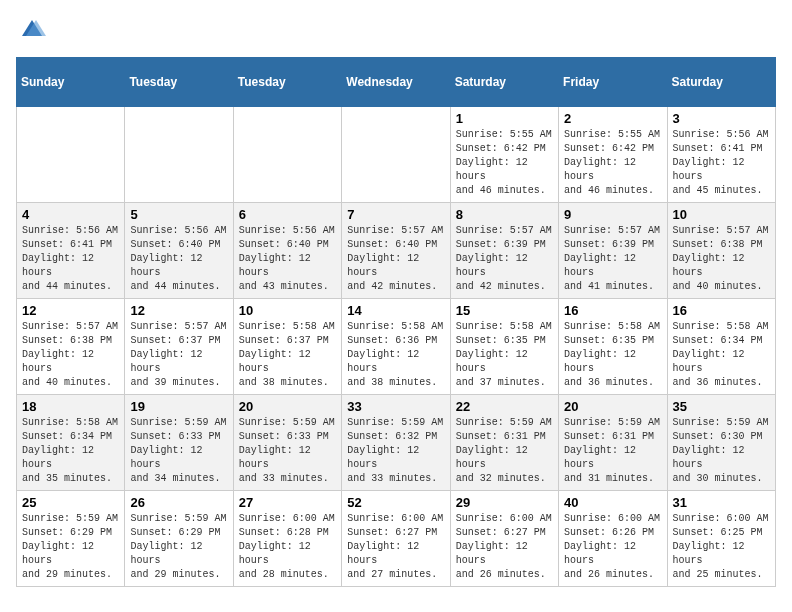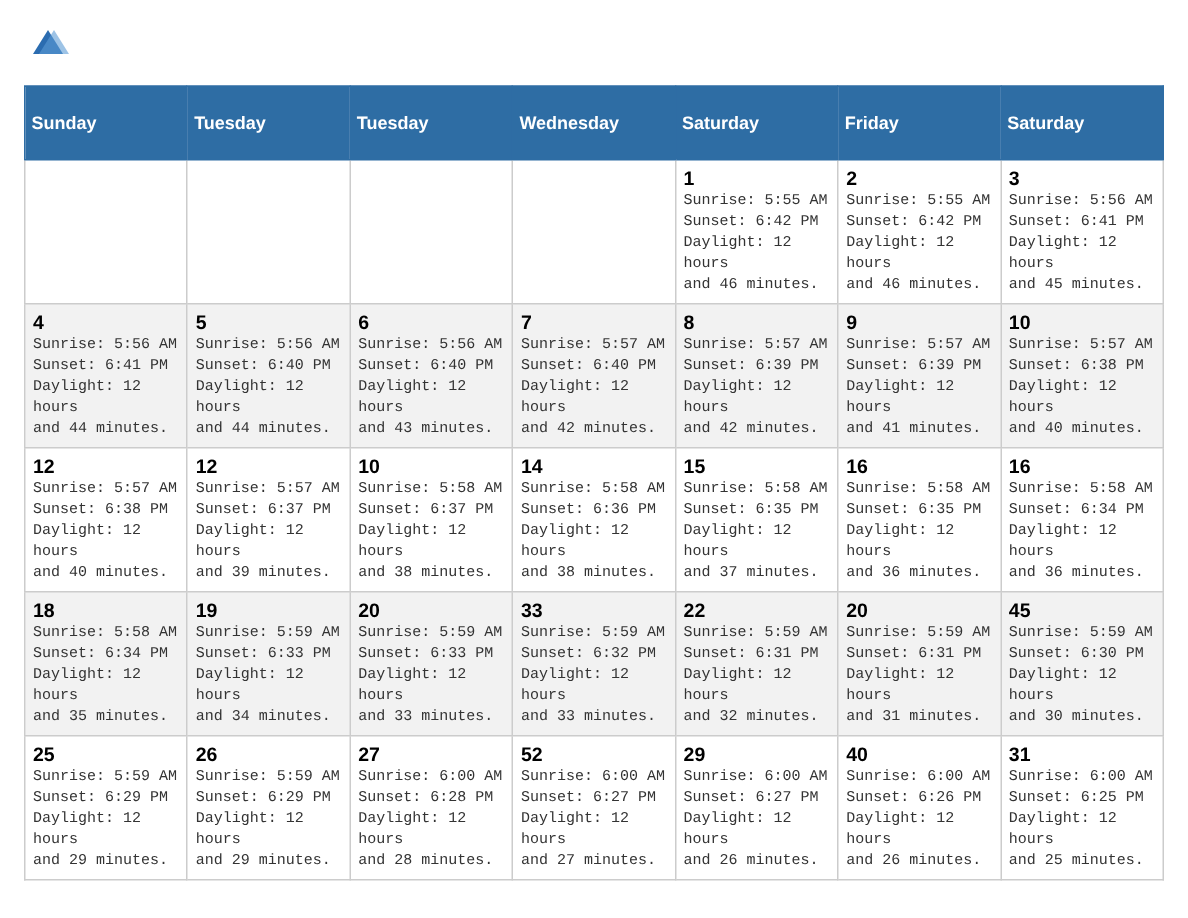--- a/index.html
+++ b/index.html
@@ -290,21 +290,21 @@
 and 32 minutes.</div>
         </td>
         <td>
           <span class="day-number">20</span>
           <div class="day-info" style="white-space: pre-line;">Sunrise: 5:59 AM
 Sunset: 6:31 PM
 Daylight: 12 hours
 and 31 minutes.</div>
         </td>
         <td>
-          <span class="day-number">45</span>
+          <span class="day-number">35</span>
           <div class="day-info" style="white-space: pre-line;">Sunrise: 5:59 AM
 Sunset: 6:30 PM
 Daylight: 12 hours
 and 30 minutes.</div>
         </td>
       </tr>
       <tr>
         <td>
           <span class="day-number">25</span>
           <div class="day-info" style="white-space: pre-line;">Sunrise: 5:59 AM

